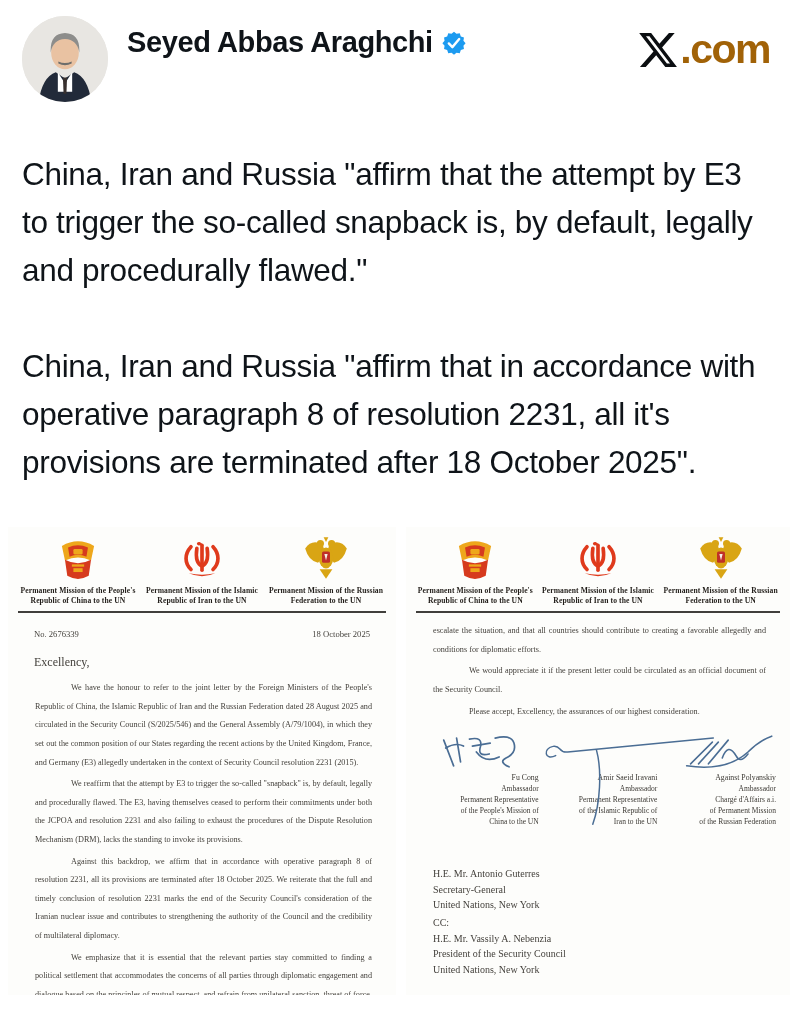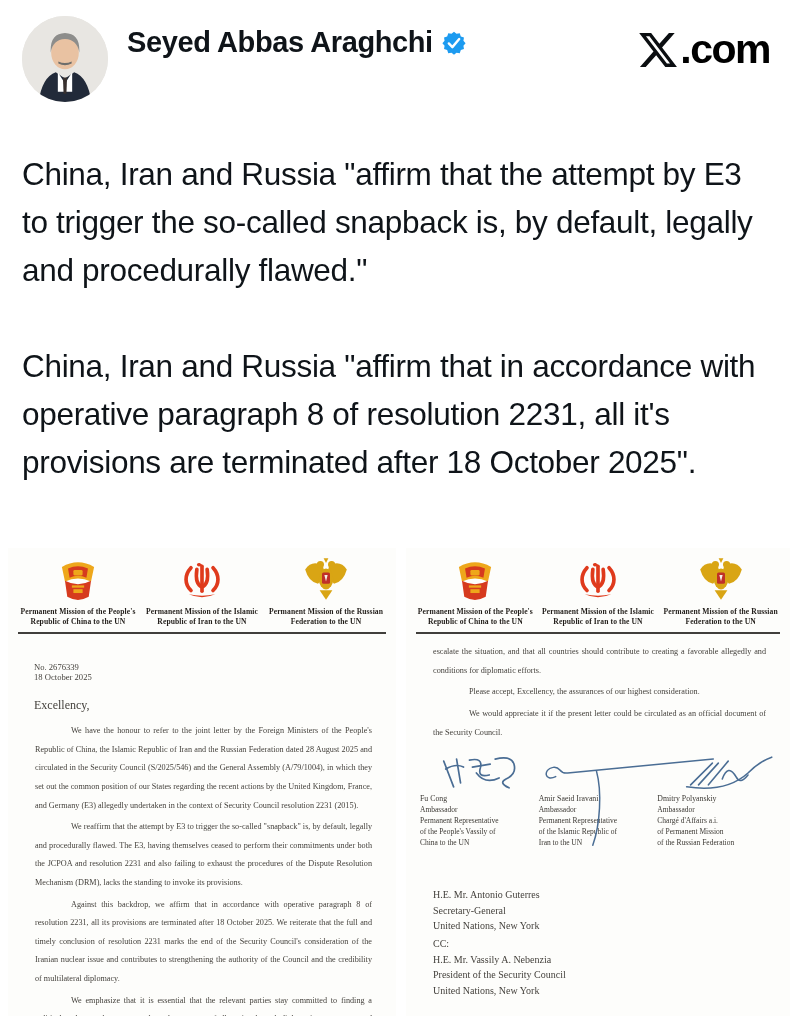--- a/index.html
+++ b/index.html
@@ -23,65 +23,64 @@
     font-size:29px; font-weight:700; color:var(--ink,#0f1419); letter-spacing:-0.4px;
     white-space:nowrap;
   }
   .verified { width:26px; height:26px; flex:0 0 auto; }
   .handle {
     position:absolute; left:127px; top:59px;
     font-size:26px; color:var(--muted,#536471); letter-spacing:-0.2px;
   }
   .watermark {
     position:absolute; right:26px; top:22px; display:flex; align-items:center;
-    color:#000000;
+    color:#a16207;
   }
   .watermark svg { width:42px; height:42px; margin-right:1px; }
   .watermark-suffix { font-size:41px; font-weight:700; letter-spacing:-1.5px; }
 
   
   .tweet-text { position:absolute; left:22px; top:146px; width:752px; }
   .tweet-text p {
     font-size:31.5px; line-height:48px; color:var(--ink,#0f1419);
     letter-spacing:-0.3px; margin:0 0 48px 0;
   }
 
   
-  .doc-region { position:absolute; left:0; top:544px; width:724px; height:468px; cursor:pointer; }
+  .doc-region { position:absolute; left:0; top:523px; width:724px; height:468px; cursor:pointer; }
   .page {
     position:absolute; top:0; height:468px; background:#fdfdfb; overflow:hidden;
     color:var(--letter-ink,#45423d);
     font-family:"Liberation Serif", serif;
   }
   .page-1 { left:8px;  width:388px; }
   .page-2 { left:406px; width:384px; }
 
   .mission-header { display:flex; padding:8px 8px 0 8px; }
   .mission-col { flex:1; text-align:center; padding:0 3px; }
   .emblem { height:47px; display:flex; align-items:flex-end; justify-content:center; }
   .mission-name {
     margin-top:4px; font-weight:700; font-size:7.6px; line-height:9.6px;
     color:#211d19; letter-spacing:0.1px;
   }
   .header-rule { border-bottom:2.5px solid #413f3c; margin:6px 10px 0 10px; }
 
   .ref-row {
-    display:flex; justify-content:space-between; padding:28px 26px 0 26px;
+    display:flex; justify-content:space-between; padding:16px 26px 0 26px;
     font-size:8.6px;
-    flex-direction:column;
   }
   .salutation { padding:16px 26px 0 26px; font-size:12px; }
 
   .body-text { padding:9px 24px 0 27px; font-size:8.2px; line-height:18.6px; text-align:justify; }
   .body-text p { margin:0 0 3px 0; }
   .body-text p.indent { text-indent:36px; }
 
   
   .sig-row { display:flex; padding:6px 14px 0 14px; }
-  .sig-col { flex:1; position:relative; text-align:left; }
+  .sig-col { flex:1; position:relative; text-align:right; }
   .sig-draw { height:42px; position:relative; }
   .sig-draw svg { position:absolute; left:0; top:0; width:100%; height:100%; overflow:visible; pointer-events:none; }
   .sig-name-block { font-size:7.5px; line-height:11px; color:#3b3833; }
   .sig-name-block .sig-name { font-size:7.8px; }
 
   .address-block { position:absolute; left:27px; font-size:10px; line-height:15.5px; }
   .addressee { top:339px; }
   .cc-block { top:388px; }
 </style>
 </head>
@@ -236,22 +235,22 @@
               <path d="M28 25 L32 25 L30 33 Z" fill="#f5f0e6"></path>
             </svg>
           </div>
           <div class="mission-name">Permanent Mission of the Russian Federation to the UN</div>
         </div>
       </div>
       <div class="header-rule"></div>
 
       <div class="body-text">
         <p>escalate the situation, and that all countries should contribute to creating a favorable allegedly and conditions for diplomatic efforts.</p>
+        <p class="indent">We would appreciate it if the present letter could be circulated as an official document of the Security Council.</p>
         <p class="indent">Please accept, Excellency, the assurances of our highest consideration.</p>
-        <p class="indent">We would appreciate it if the present letter could be circulated as an official document of the Security Council.</p>
       </div>
 
       <div class="sig-row">
         <div class="sig-col">
           <div class="sig-draw">
             <svg viewBox="0 0 120 42">
               <g fill="none" stroke="#4a6d94" stroke-width="1.7" stroke-linecap="round">
                 <path d="M24 10 L34 36"></path>
                 <path d="M26 18 Q36 12 44 16"></path>
                 <path d="M37 8 L41 32"></path>
@@ -259,21 +258,21 @@
                 <path d="M53 16 L71 13"></path>
                 <path d="M57 22 Q66 34 80 27"></path>
                 <path d="M76 8 Q92 4 95 13 Q98 23 87 28 Q79 32 90 37"></path>
               </g>
             </svg>
           </div>
           <div class="sig-name-block">
             <div class="sig-name">Fu Cong</div>
             <div>Ambassador</div>
             <div>Permanent Representative</div>
-            <div>of the People's Vassily of</div>
+            <div>of the People's Mission of</div>
             <div>China to the UN</div>
           </div>
         </div>
         <div class="sig-col">
           <div class="sig-draw">
             <svg viewBox="0 0 128 42">
               <g fill="none" stroke="#4a6d94" stroke-width="1.6" stroke-linecap="round">
                 <path d="M18 26 C6 32 4 18 15 16 C24 14 21 24 31 22 L188 7"></path>
                 <path d="M62 20 C68 42 66 78 58 100"></path>
               </g>
@@ -293,21 +292,21 @@
               <g fill="none" stroke="#4a6d94" stroke-width="1.6" stroke-linecap="round">
                 <path d="M34 34 L56 12"></path>
                 <path d="M42 34 L62 12"></path>
                 <path d="M52 34 L72 10"></path>
                 <path d="M66 28 Q72 12 80 26 Q84 34 92 24"></path>
                 <path d="M30 36 Q70 42 92 22 Q104 10 116 6"></path>
               </g>
             </svg>
           </div>
           <div class="sig-name-block">
-            <div class="sig-name">Dmitry Polyanskiy</div>
+            <div class="sig-name">Against Polyanskiy</div>
             <div>Ambassador</div>
             <div>Chargé d'Affairs a.i.</div>
             <div>of Permanent Mission</div>
             <div>of the Russian Federation</div>
           </div>
         </div>
       </div>
 
       <div class="address-block addressee">
         <div>H.E. Mr. Antonio Guterres</div>

